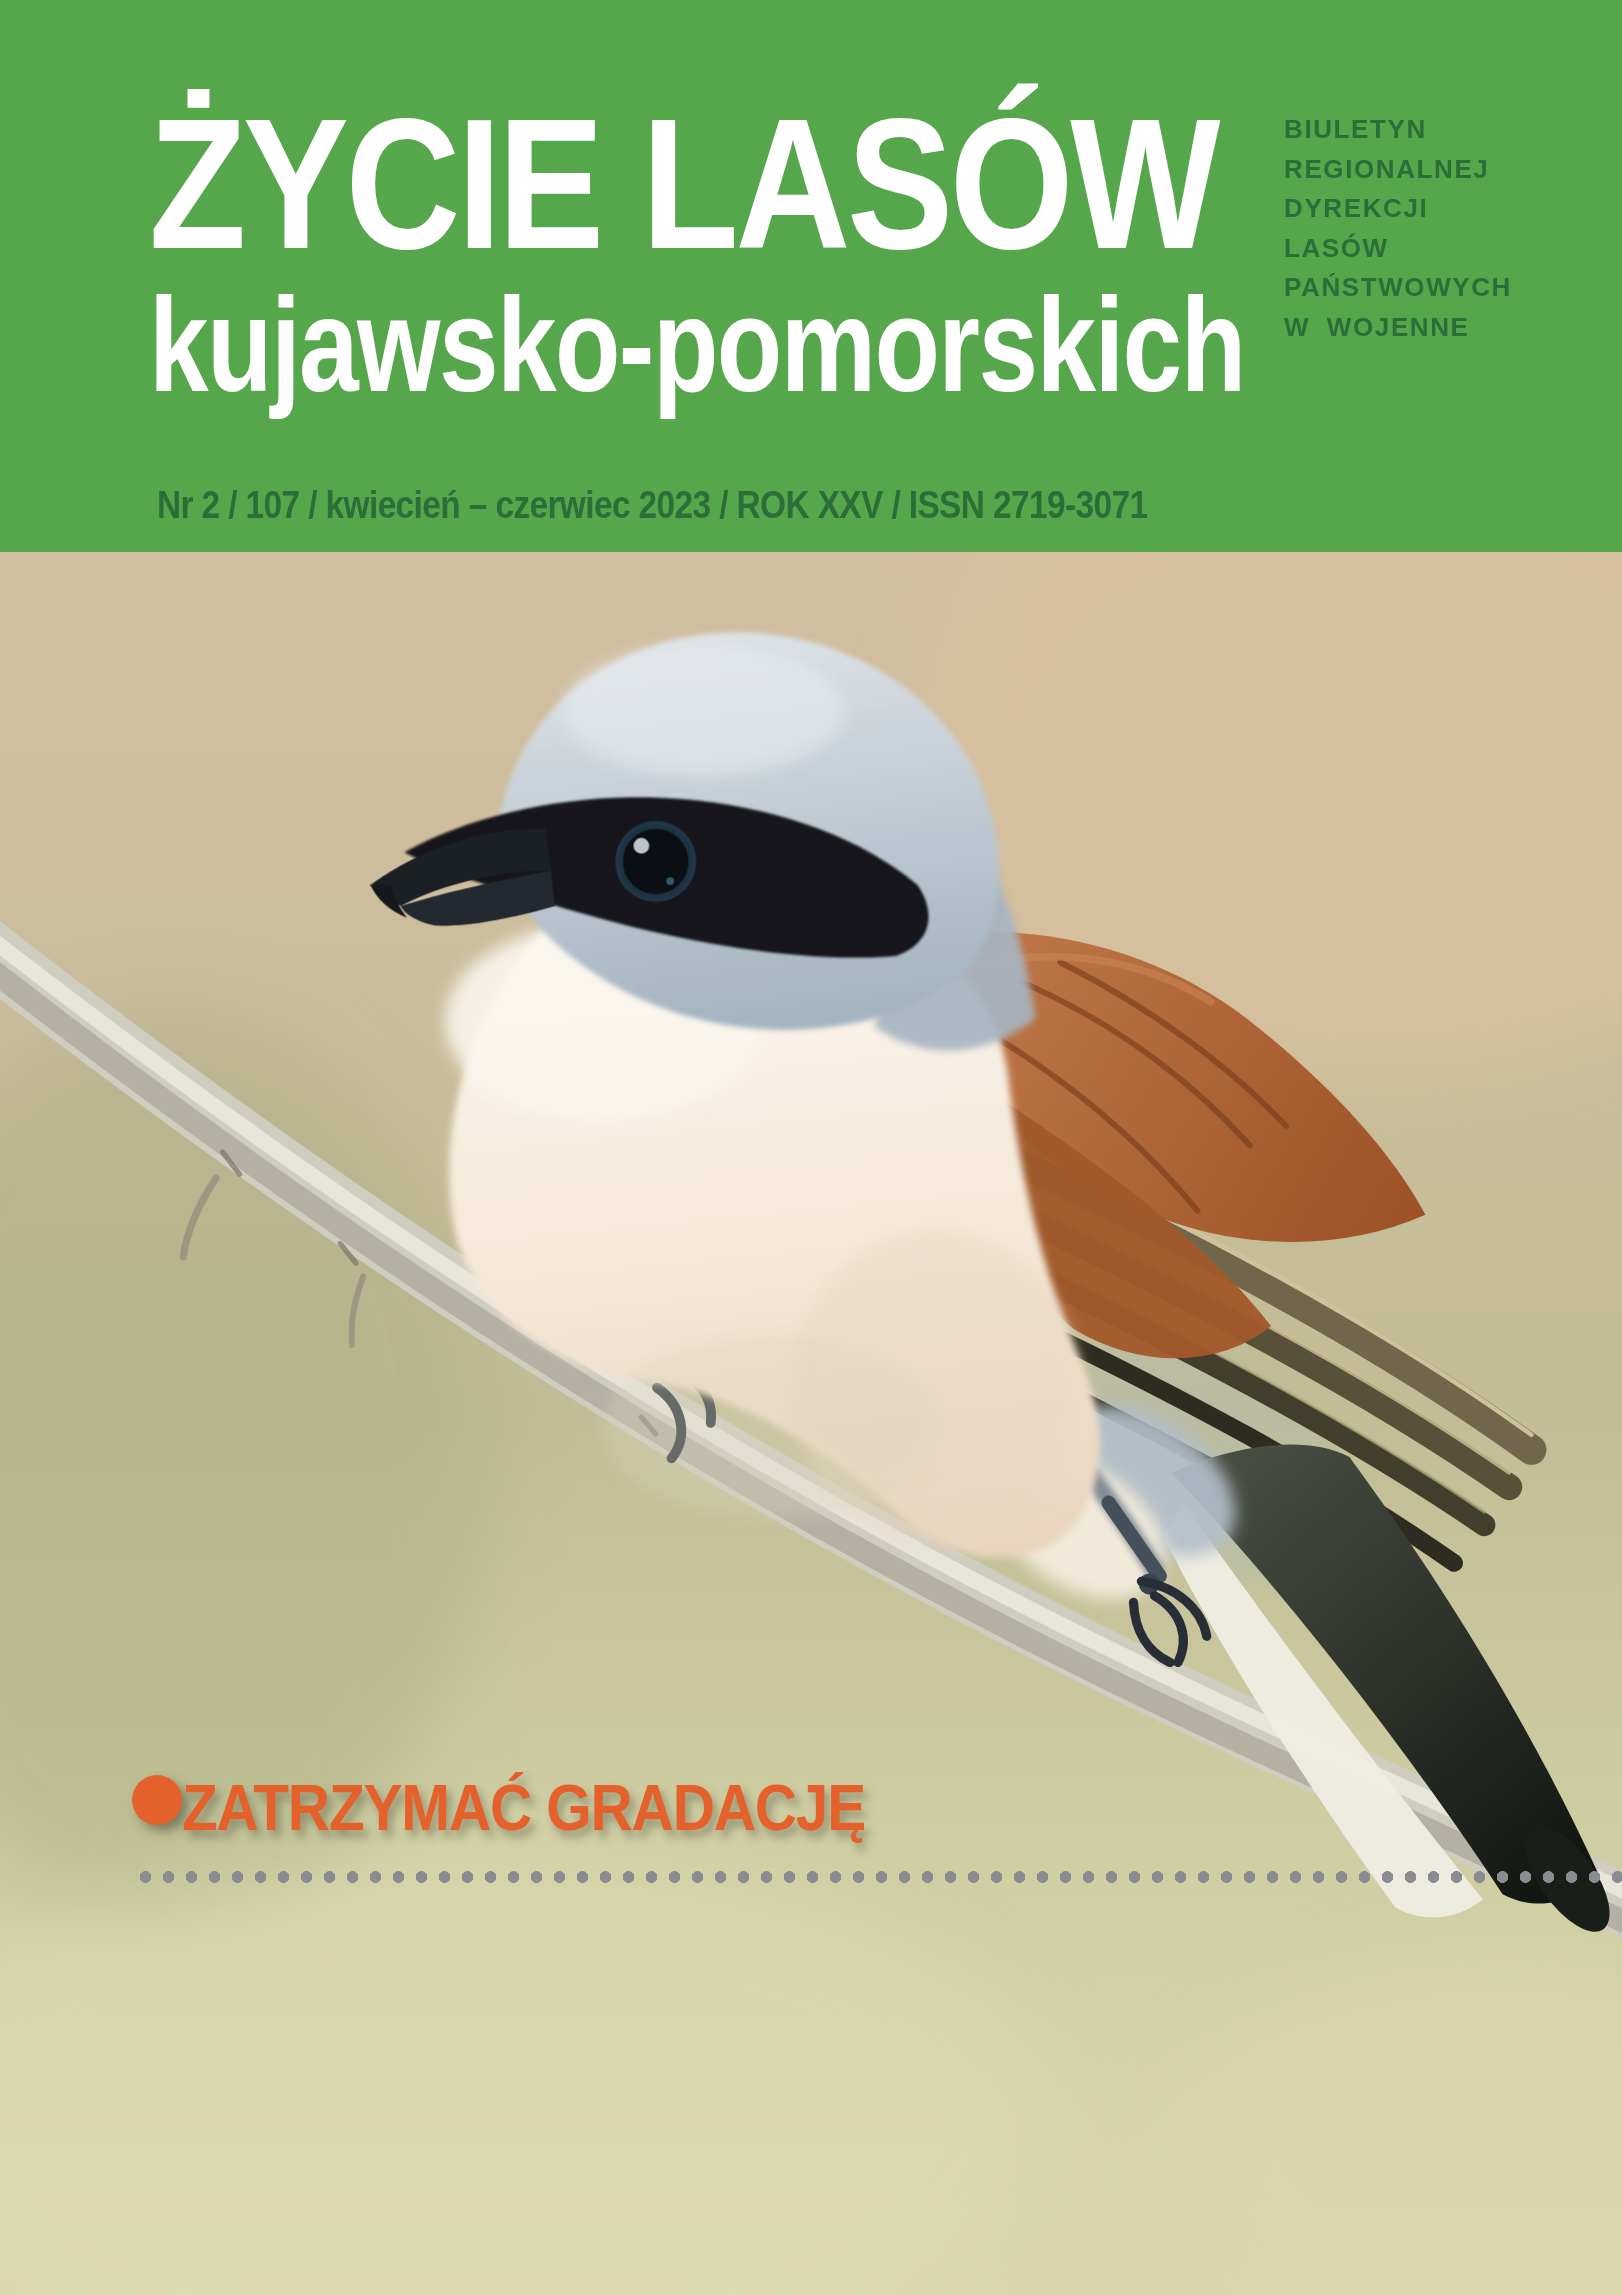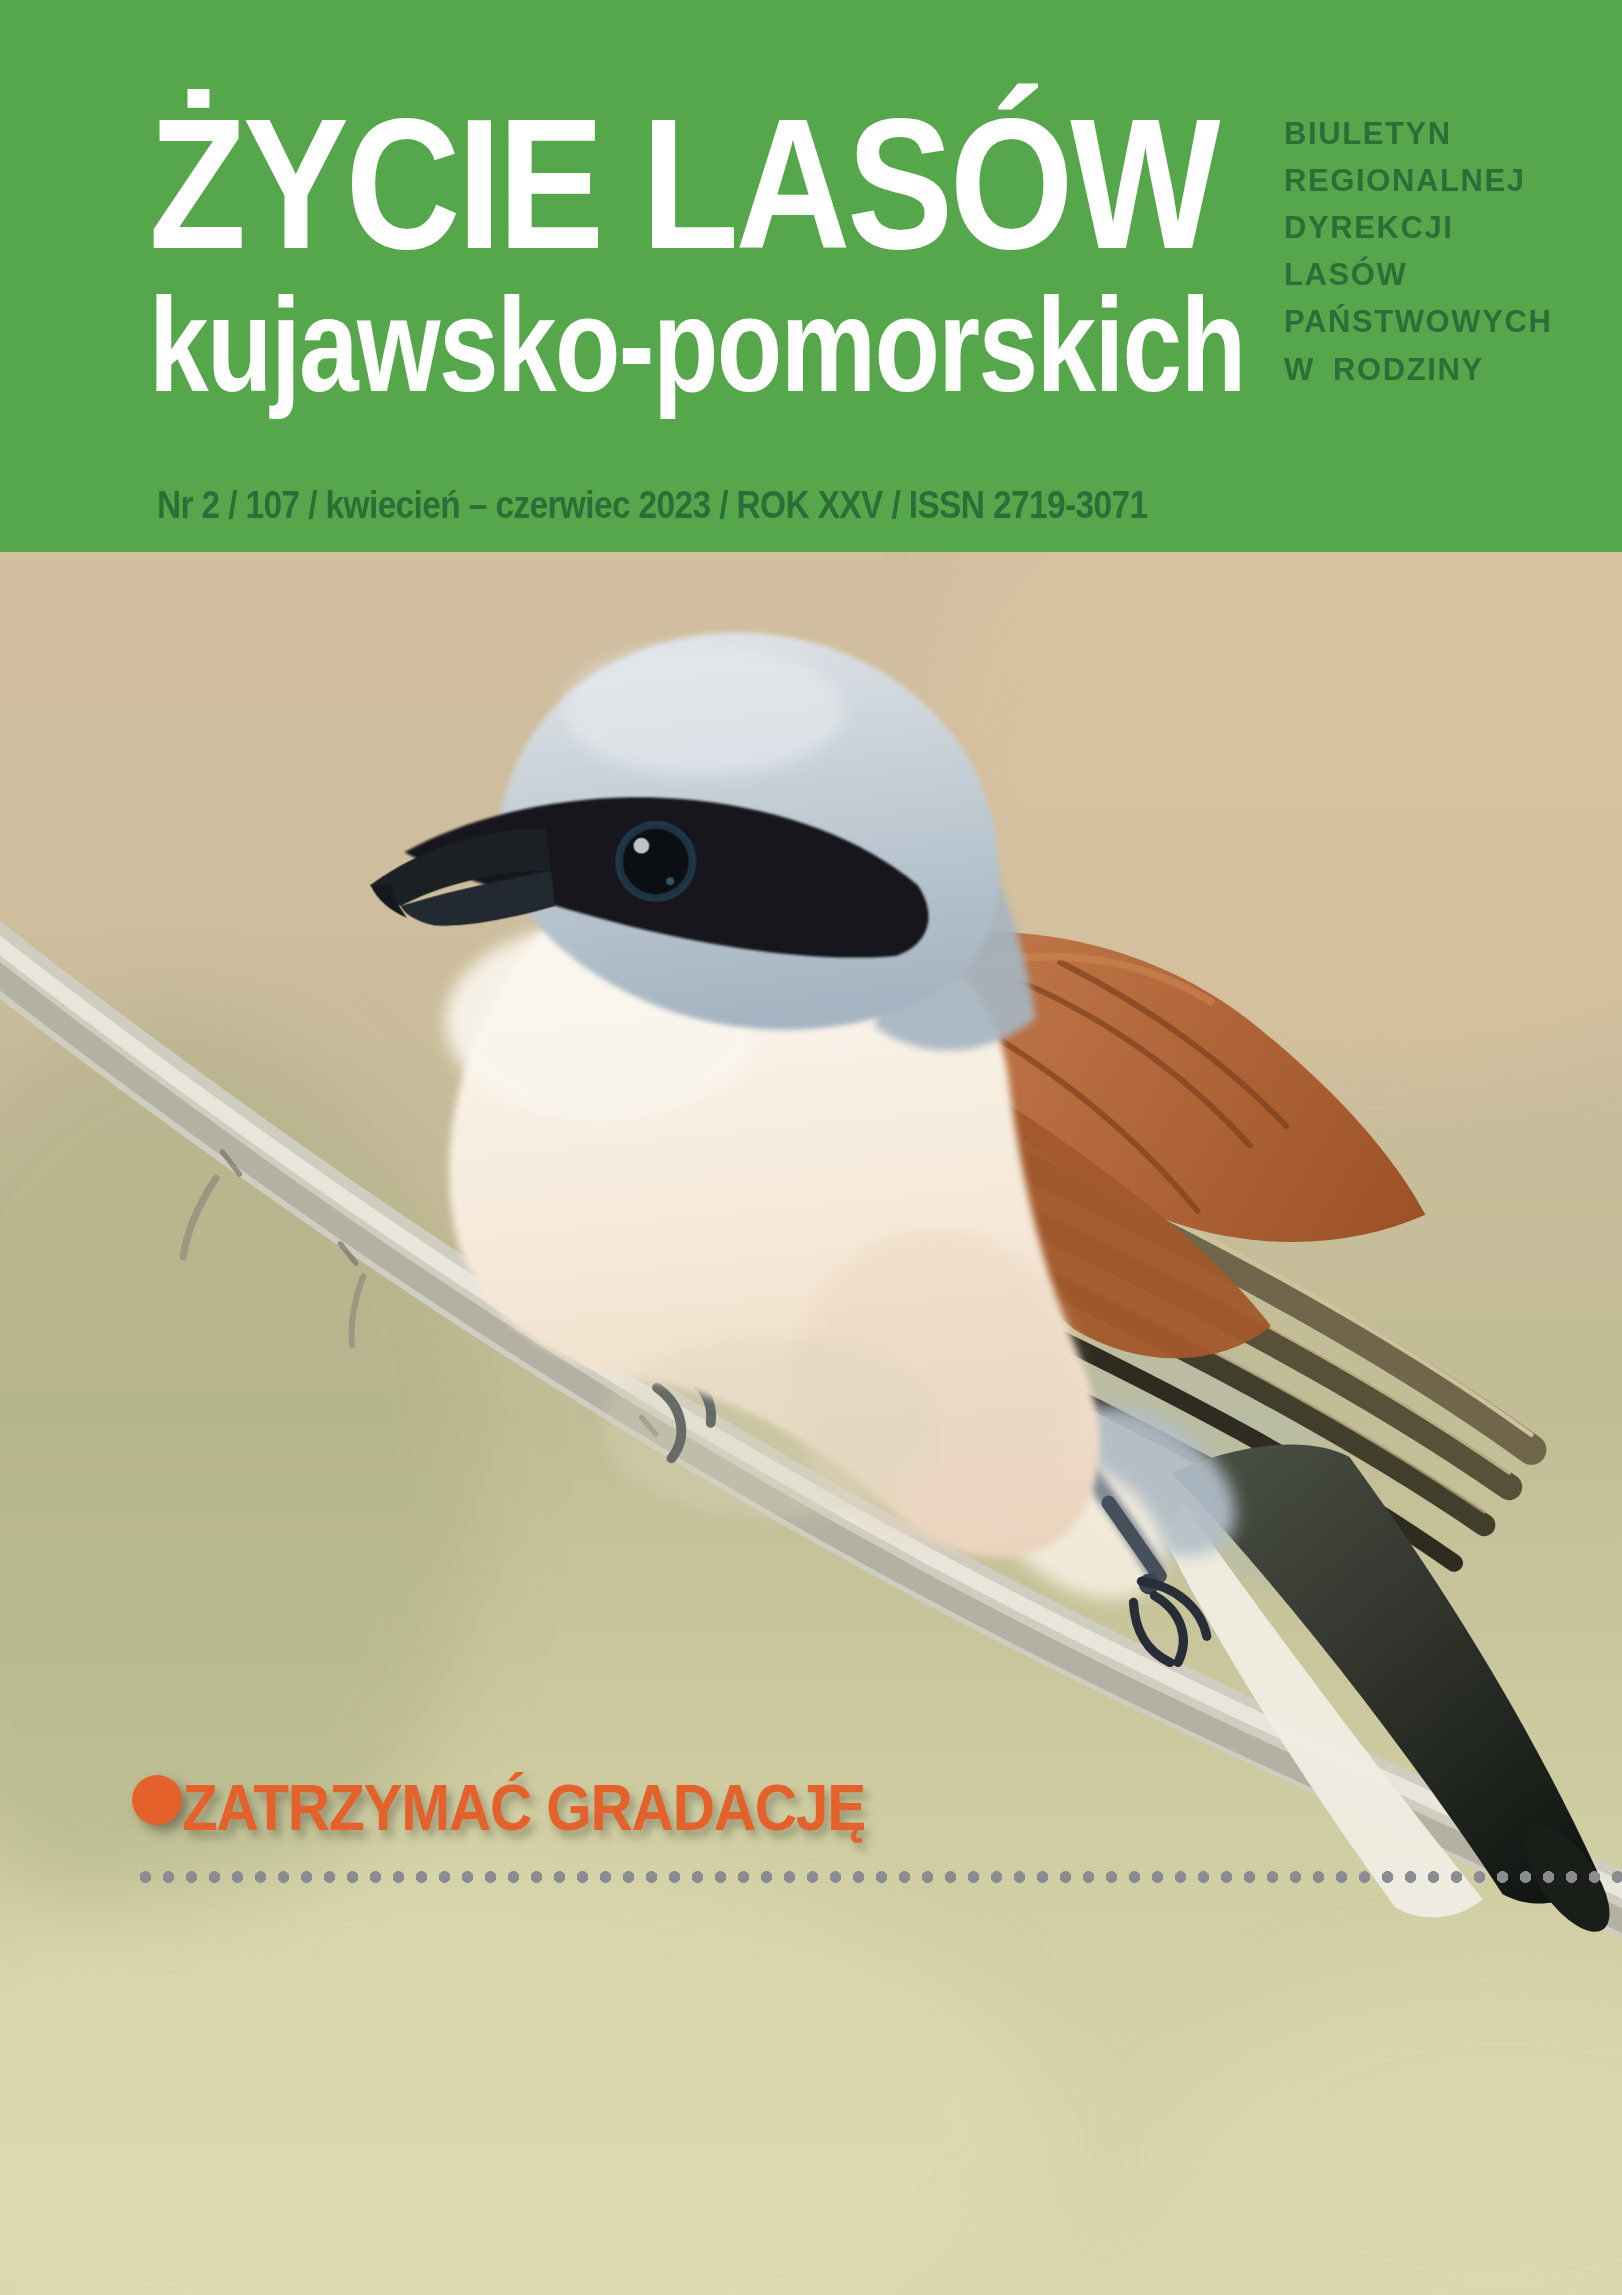--- a/index.html
+++ b/index.html
@@ -15,21 +15,21 @@
     font-size:185px;line-height:1;letter-spacing:-3.9px;white-space:nowrap;
     transform:scaleX(.86);transform-origin:0 0;
   }
   .title2{
     position:absolute;left:149px;top:278px;color:#ffffff;font-weight:bold;
     font-size:134px;line-height:1;letter-spacing:-2px;white-space:nowrap;
     transform:scaleX(.80);transform-origin:0 0;
   }
   .publisher{
     position:absolute;left:1284px;top:110px;color:var(--dark_green,#2c6e38);
-    font-weight:bold;font-size:31px;line-height:1.52;letter-spacing:1.6px;word-spacing:7.9px;
+    font-weight:bold;font-size:26px;line-height:1.52;letter-spacing:1.6px;word-spacing:7.9px;
     white-space:nowrap;
   }
   
   .issue-line{
     position:absolute;left:157px;top:486px;color:var(--dark_green,#2c6e38);
     font-weight:bold;font-size:38px;line-height:1;letter-spacing:-0.7px;white-space:nowrap;
     transform:scaleX(.88);transform-origin:0 0;
   }
   
   .photo{position:absolute;left:0;top:457px;width:1623px;height:1839px;}
@@ -208,21 +208,21 @@
 
   <div class="band">
     <div class="title1">ŻYCIE LASÓW</div>
     <div class="title2">kujawsko-pomorskich</div>
     <div class="publisher">
       <div>BIULETYN</div>
       <div>REGIONALNEJ</div>
       <div>DYREKCJI</div>
       <div>LASÓW</div>
       <div>PAŃSTWOWYCH</div>
-      <div>W RODZINY</div>
+      <div>W WOJENNE</div>
     </div>
   </div>
 
   <div class="issue-line">Nr 2 / 107 / kwiecień – czerwiec 2023 / ROK XXV / ISSN 2719-3071</div>
 
   <div class="headline-row">
     <div class="headline-bullet"></div>
     <div class="headline-text">ZATRZYMAĆ GRADACJĘ</div>
   </div>
 

